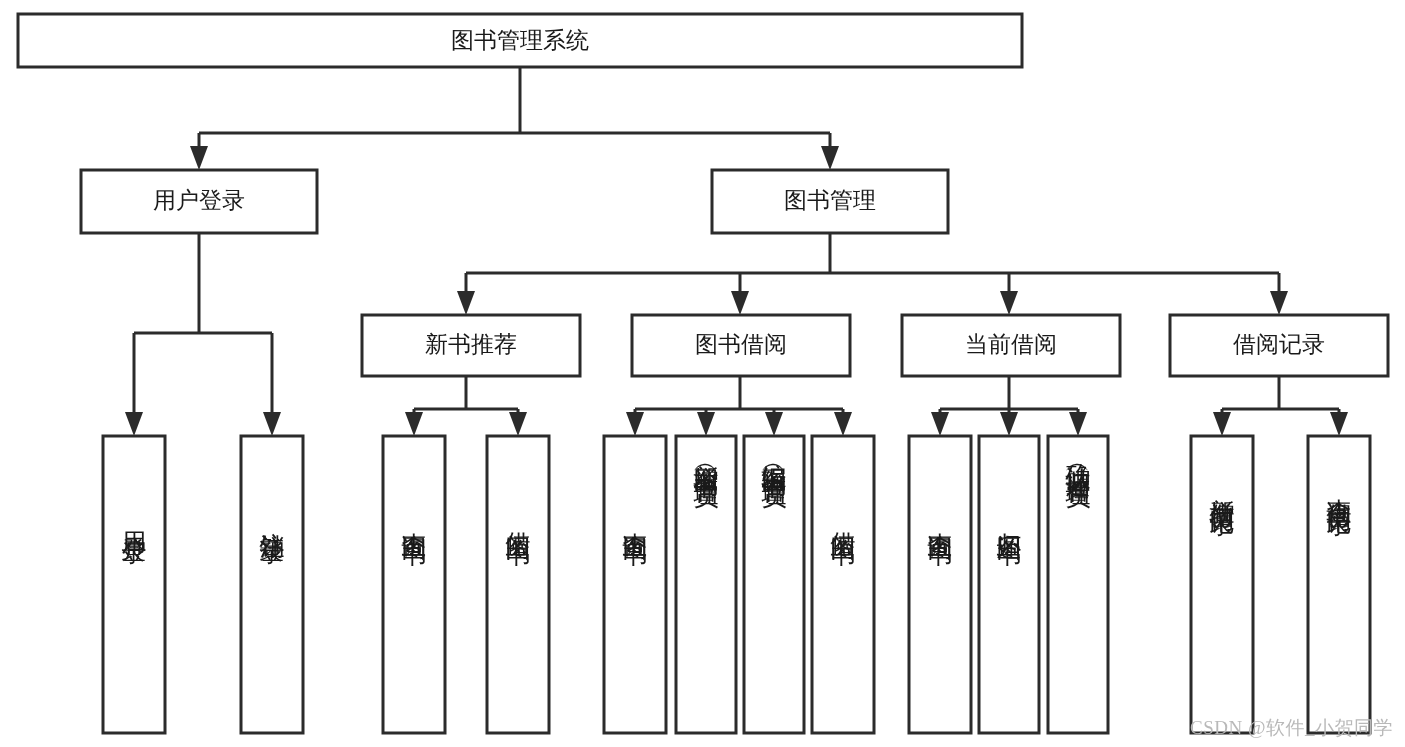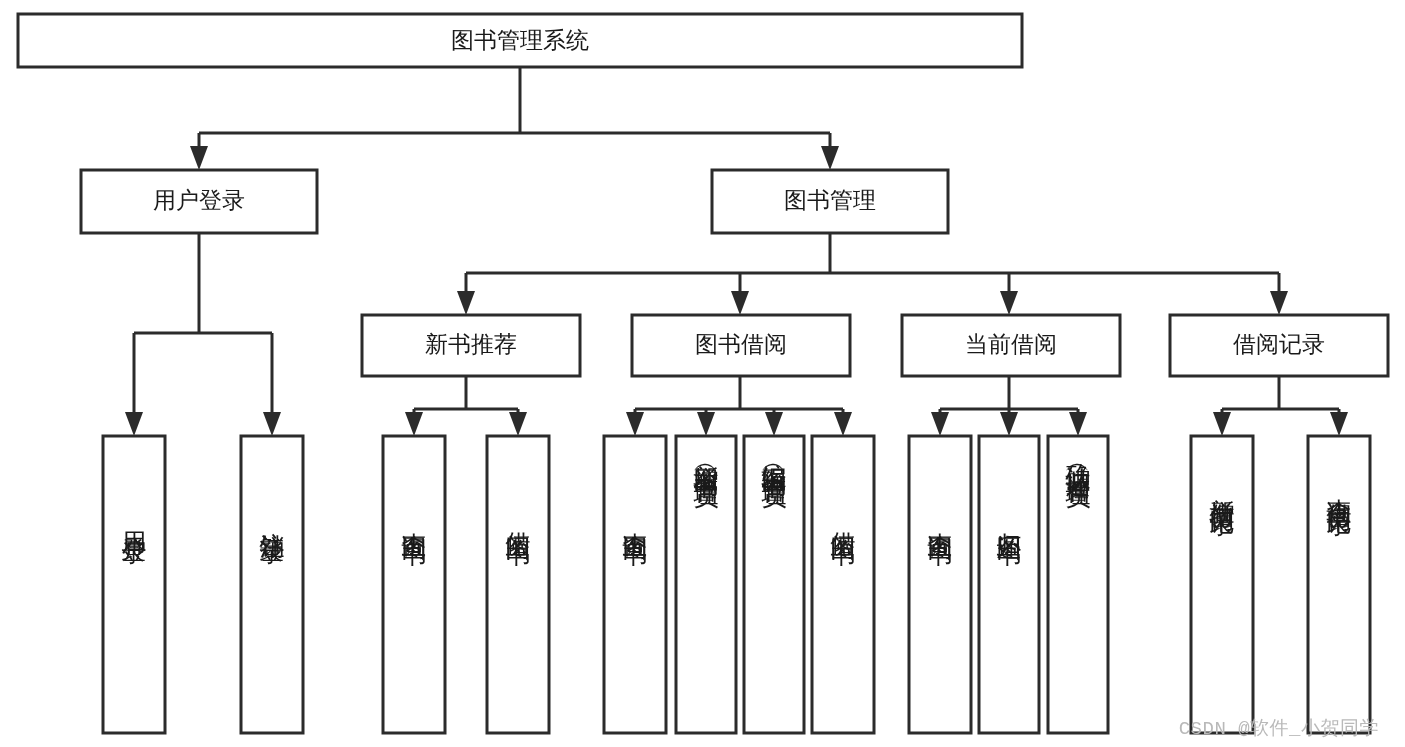--- a/index.html
+++ b/index.html
@@ -57,23 +57,23 @@
     font-size: 25px;
     line-height: 1;
     color: #1a1a1a;
     letter-spacing: 3px;
     white-space: nowrap;
     transform: translateX(-50%);
     text-align: center;
   }
   .watermark {
     position: absolute;
-    right: 26px;
+    right: 12px;
     bottom: 6px;
-    font-family: Liberation Mono, monospace;
+    font-family: Liberation Serif, serif;
     font-size: 19px;
     color: #b9b9b9;
     white-space: nowrap;
     letter-spacing: 0.5px;
   }
 </style>
 </head>
 <body>
 
 <div id="diagram-root">

